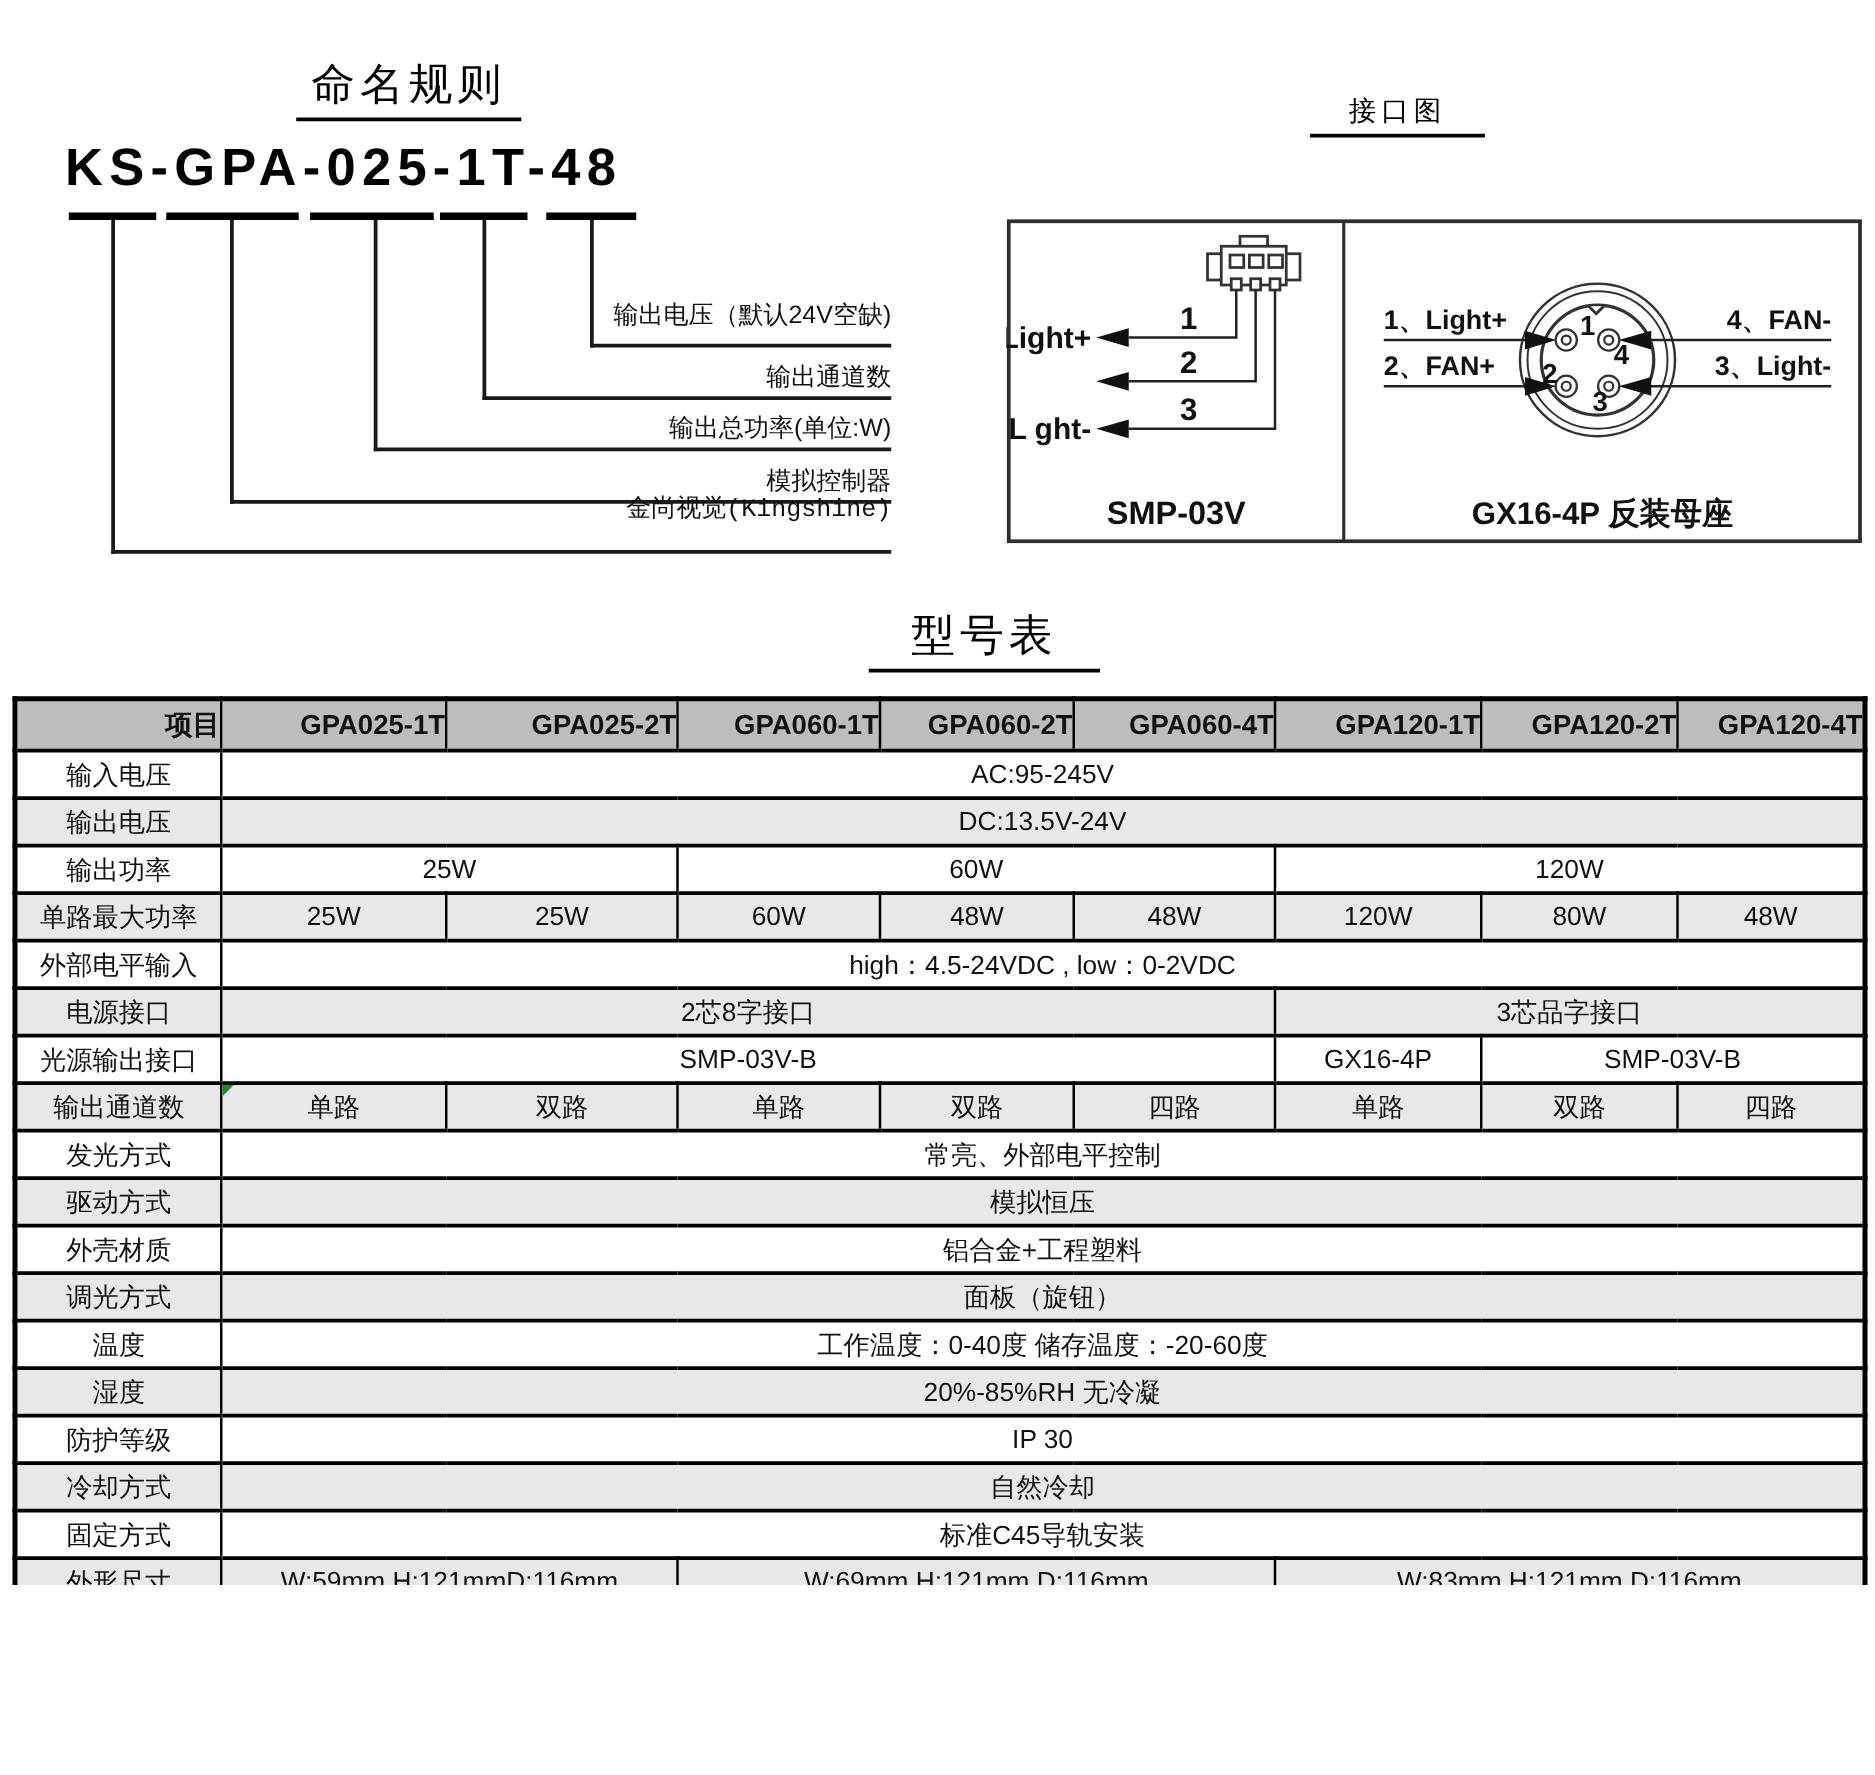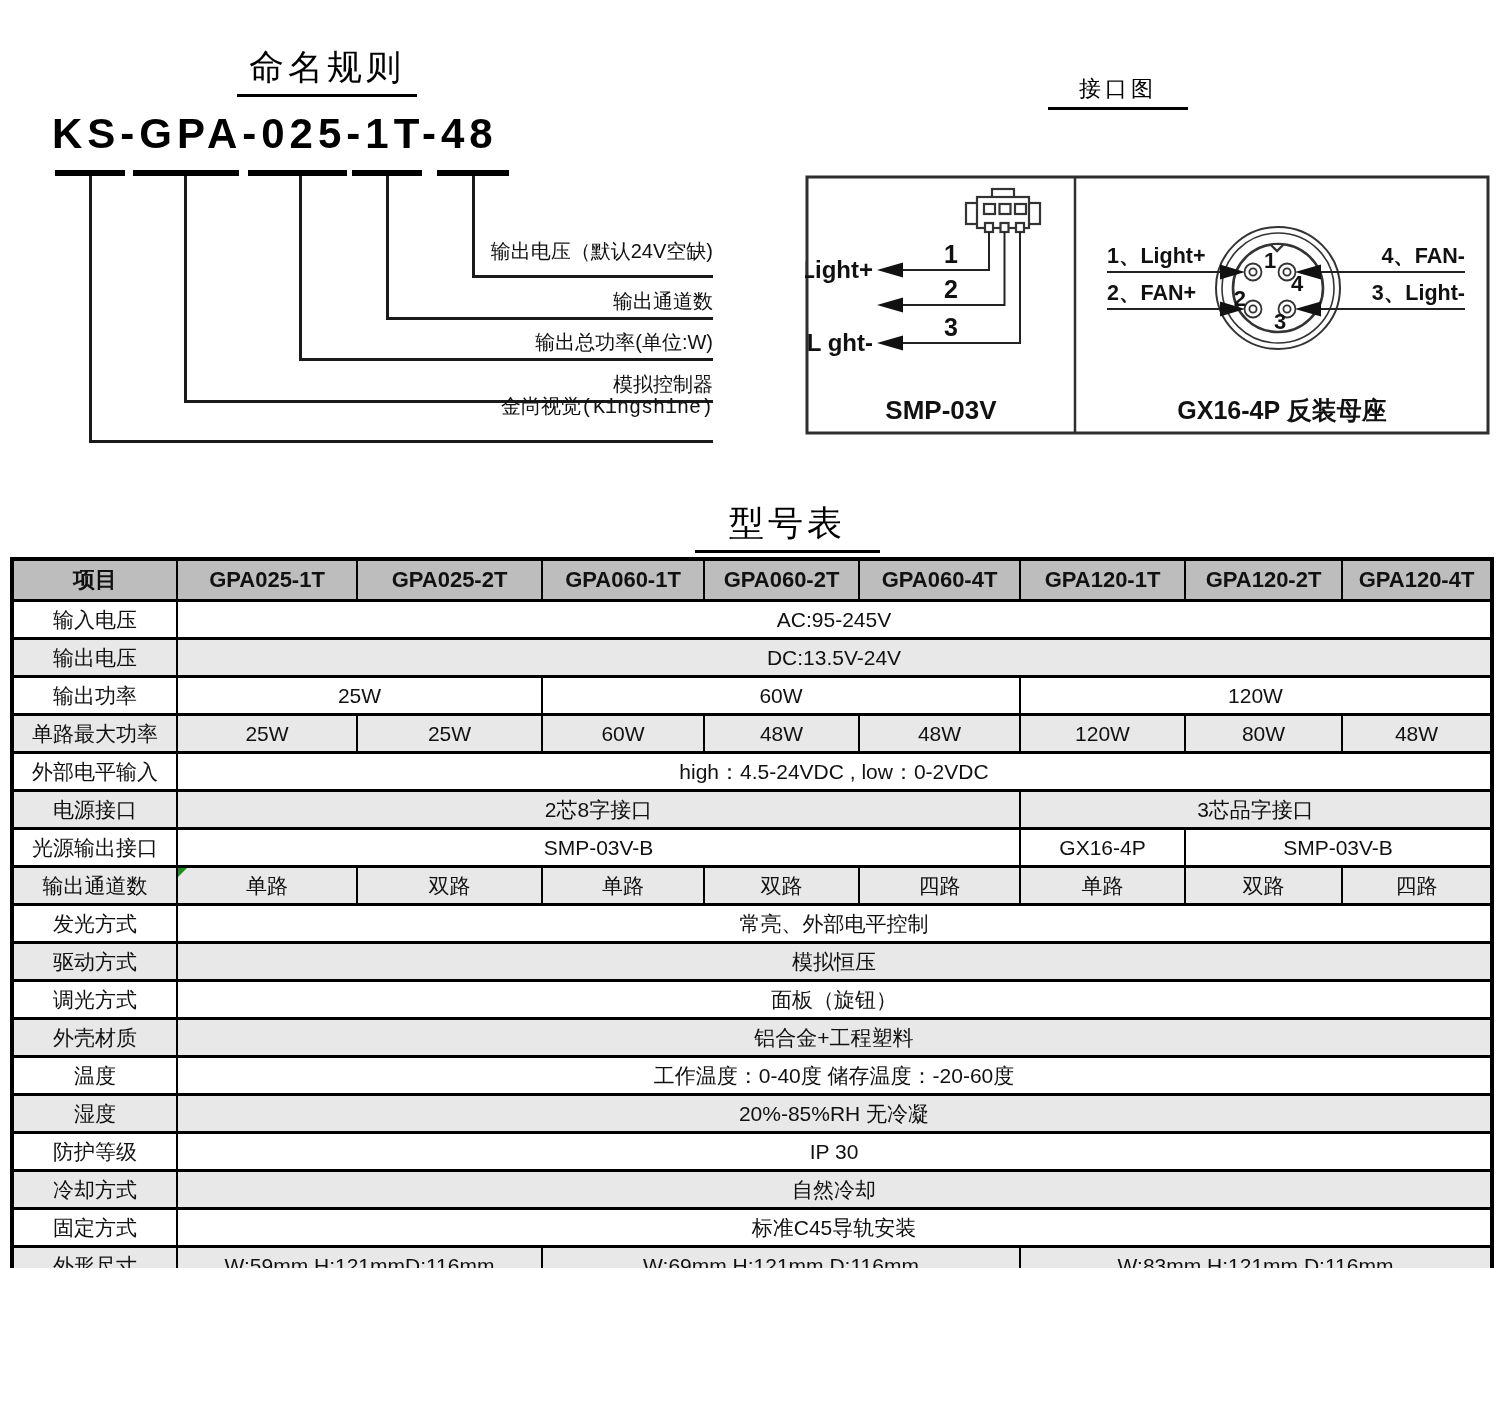--- a/index.html
+++ b/index.html
@@ -4,42 +4,42 @@
 <style>
   html,body { margin:0; padding:0; background:#fff; }
   body { font-family:"Liberation Sans","DejaVu Sans",sans-serif; color:#111; }
   .page { position:relative; width:1500px; height:1268px; background:#fff; overflow:hidden; }
 
   
   .sec-title { position:absolute; text-align:center; letter-spacing:4px; color:#000;
                border-bottom:3px solid #000; padding-bottom:3px; white-space:nowrap; }
   .t-naming { left:237px; top:44px;  width:180px; font-size:35px; }
   .t-iface  { left:1048px; top:74px; width:140px; font-size:22px; }
-  .t-table  { left:695px; top:500px; width:185px; font-size:35px; }
+  .t-table  { left:695px; top:485px; width:185px; font-size:35px; }
 
   
   .model-code { position:absolute; left:52px; top:110px; font-size:42px; font-weight:bold;
                 letter-spacing:5px; white-space:nowrap; color:#000; }
   .useg  { position:absolute; top:170px; height:6px; background:#000; }
   .vline { position:absolute; width:3px; background:#1a1a1a; }
   .hline { position:absolute; height:3px; background:#1a1a1a; }
   .nr-label { position:absolute; right:787px; font-size:20px; white-space:nowrap; color:#111; }
 
   
   .iface { position:absolute; left:805px; top:175px; }
   .iface text { font-family:"Liberation Sans","DejaVu Sans",sans-serif; fill:#111; }
 
   
   .model-table { position:absolute; left:10px; top:557px; width:1480px;
                  border-collapse:collapse; table-layout:fixed; background:#fff; }
   .model-table th, .model-table td {
       border:solid #000; border-width:3px 2px; text-align:center; vertical-align:middle;
       padding:0; overflow:hidden; white-space:nowrap; }
   .model-table { border:4px solid #000; }
-  .model-table th { background:#bdbdbd; font-size:22px; font-weight:bold; height:38px; }
+  .model-table th { background:#bdbdbd; font-size:22px; font-weight:bold; height:38px;text-align:right; }
   .model-table td { font-size:21px; height:35px; }
   .model-table tbody tr:nth-child(even) { background:#e8e8e8; }
   td.has-flag { position:relative; }
   .flag { position:absolute; left:0; top:0; width:0; height:0;
           border-top:9px solid #1e8c1e; border-right:9px solid transparent; }
 </style>
 </head>
 <body>
 
 <div class="page">
@@ -233,26 +233,26 @@
       </tr>
       <tr>
         <td class="lbl">发光方式</td>
         <td colspan="8">常亮、外部电平控制</td>
       </tr>
       <tr>
         <td class="lbl">驱动方式</td>
         <td colspan="8">模拟恒压</td>
       </tr>
       <tr>
+        <td class="lbl">外壳材质</td>
+        <td colspan="8">铝合金+工程塑料</td>
+      </tr>
+      <tr>
         <td class="lbl">调光方式</td>
         <td colspan="8">面板（旋钮）</td>
-      </tr>
-      <tr>
-        <td class="lbl">外壳材质</td>
-        <td colspan="8">铝合金+工程塑料</td>
       </tr>
       <tr>
         <td class="lbl">温度</td>
         <td colspan="8">工作温度：0-40度 储存温度：-20-60度</td>
       </tr>
       <tr>
         <td class="lbl">湿度</td>
         <td colspan="8">20%-85%RH 无冷凝</td>
       </tr>
       <tr>

